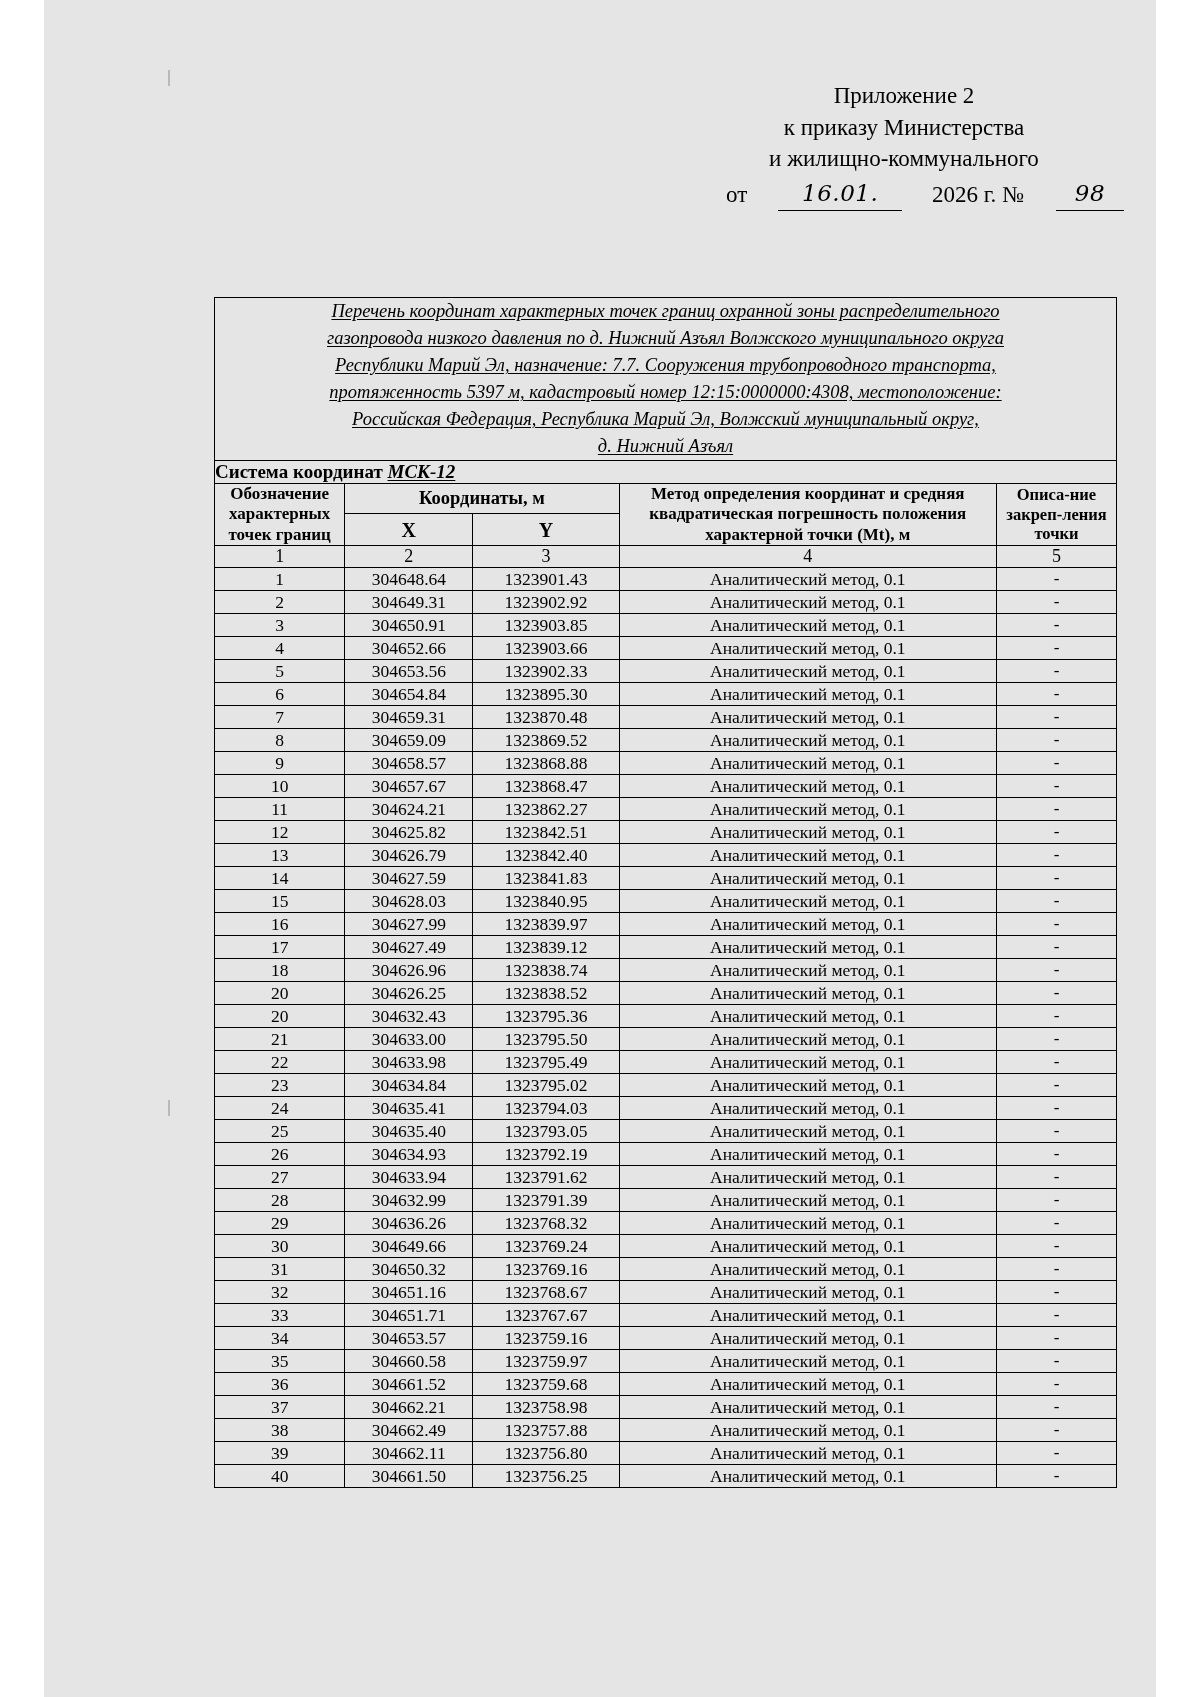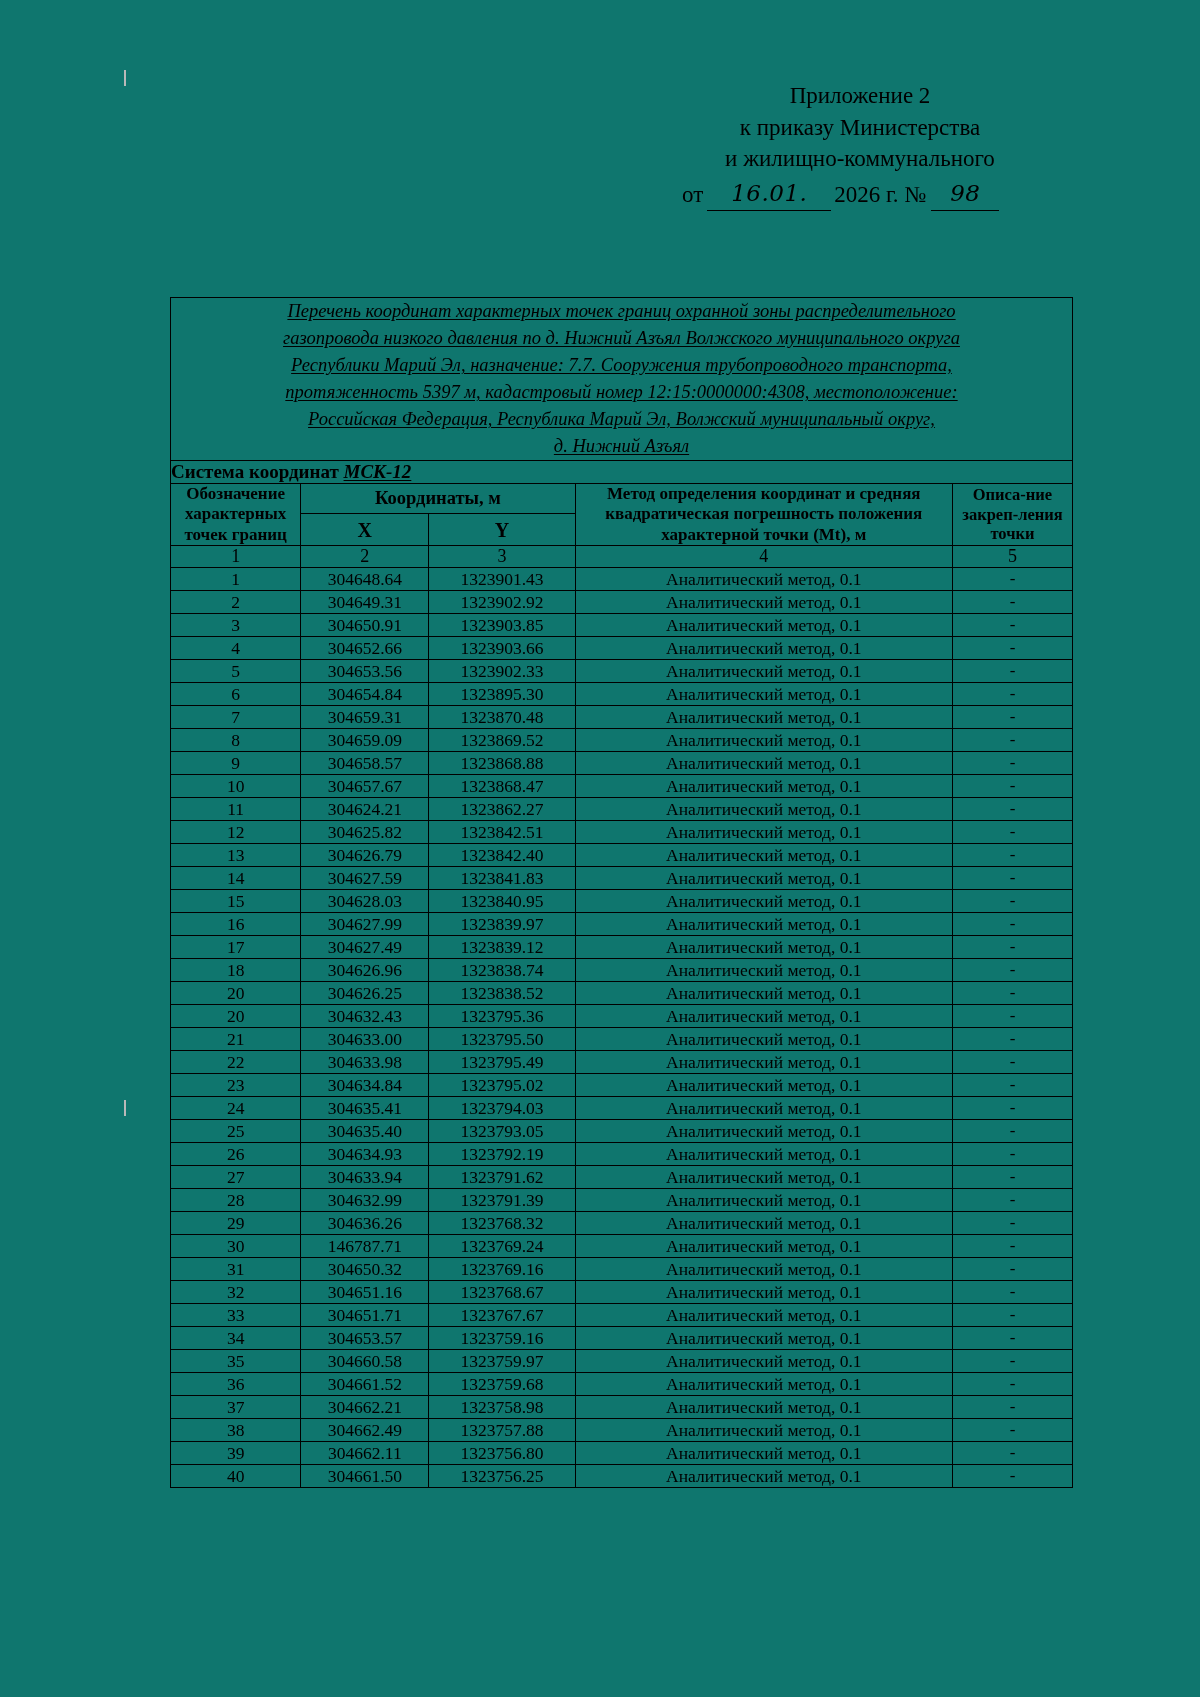--- a/index.html
+++ b/index.html
@@ -7,24 +7,24 @@
     margin: 0;
     padding: 0;
     background: #ffffff;
   }
   body {
     font-family: "Liberation Serif", "DejaVu Serif", serif;
     color: #000;
   }
   .page {
     position: relative;
-    width: 1200px;
+    width: 1112px;
     height: 1697px;
     margin: 0 auto;
-    background: #0f766e;
+    background: #e5e5e5;
     overflow: hidden;
   }
 
   
   .margin-tick {
     position: absolute;
     left: 124px;
     width: 2px;
     height: 16px;
     background: #b9b9b9;
@@ -40,21 +40,21 @@
     width: 440px;
     text-align: center;
     font-size: 23px;
     line-height: 1.38;
   }
   .doc-header div { white-space: nowrap; }
 
   .date-line {
     margin-top: 3px;
     display: flex;
-    justify-content: flex-start;
+    justify-content: space-between;
     align-items: flex-end;
     padding-left: 42px;
     font-size: 23px;
   }
   .date-label { margin-right: 4px; }
   .hw {
     font-family: "DejaVu Serif", serif;
     font-style: italic;
     font-weight: normal;
     letter-spacing: .5px;
@@ -422,21 +422,21 @@
           </tr>
           <tr class="data">
             <td>29</td>
             <td>304636.26</td>
             <td>1323768.32</td>
             <td>Аналитический метод, 0.1</td>
             <td class="cell-desc">-</td>
           </tr>
           <tr class="data">
             <td>30</td>
-            <td>146787.71</td>
+            <td>304649.66</td>
             <td>1323769.24</td>
             <td>Аналитический метод, 0.1</td>
             <td class="cell-desc">-</td>
           </tr>
           <tr class="data">
             <td>31</td>
             <td>304650.32</td>
             <td>1323769.16</td>
             <td>Аналитический метод, 0.1</td>
             <td class="cell-desc">-</td>

